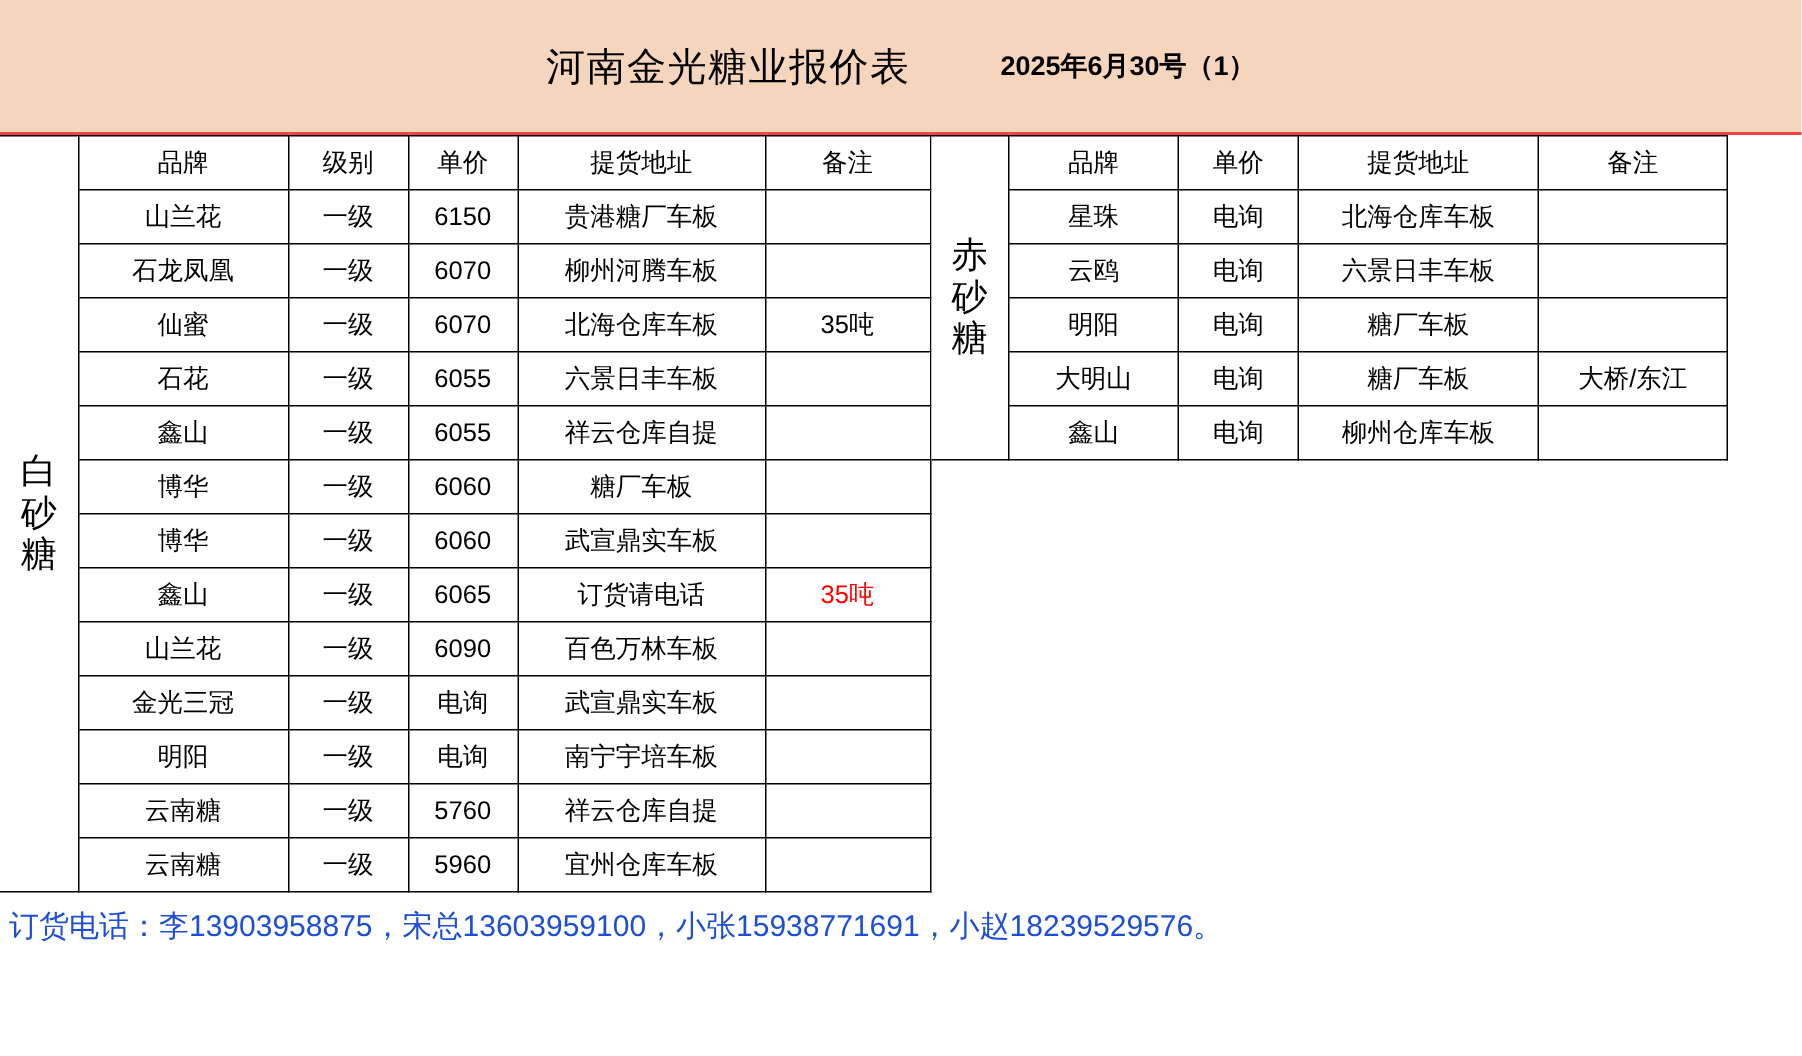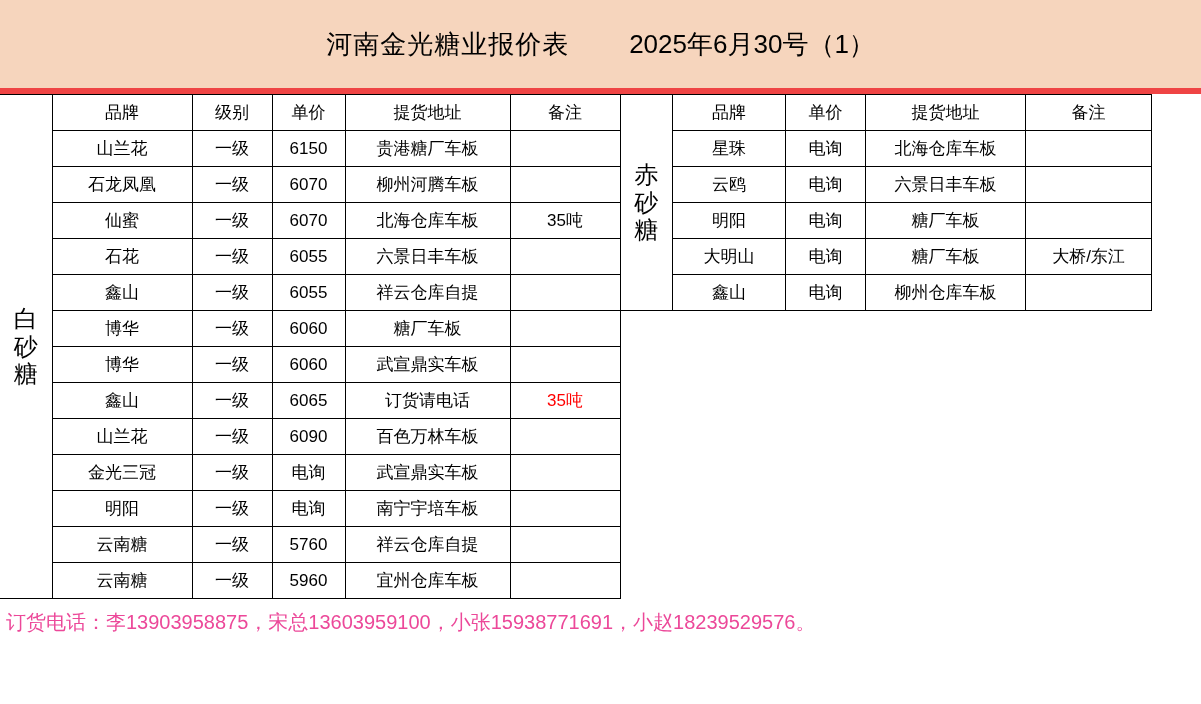--- a/index.html
+++ b/index.html
@@ -21,30 +21,30 @@
     box-sizing: border-box;
   }
   
   .header {
     height: 88px;
     background: #f6d5bd;
     display: flex;
     align-items: center;
     justify-content: center;
     gap: 60px;
-    border-bottom: 6px solid #ef4444;
+    border-bottom: 2px solid #ef4444;
   }
   .header .title {
     font-size: 26px;
     font-weight: normal;
     letter-spacing: 1px;
   }
   .header .date {
-    font-size: 26px;
-    font-weight: normal;
+    font-size: 18px;
+    font-weight: bold;
     letter-spacing: 0px;
   }
   
   .tables {
     display: flex;
     align-items: flex-start;
     height: 506px;
     box-sizing: border-box;
   }
   table {
@@ -87,21 +87,21 @@
   .t-right col.c-brand { width: 113px; }
   .t-right col.c-price { width: 80px; }
   .t-right col.c-addr  { width: 160px; }
   .t-right col.c-note  { width: 126px; }
 
   .note-red { color: #ff0000; }
 
   
   .footer {
     padding: 8px 6px 0 6px;
-    color: #ec4899;
+    color: #1d4ed8;
     font-size: 20px;
     line-height: 1.45;
   }
   .footer div { white-space: nowrap; }
 </style>
 </head>
 <body>
 
 <div class="page">
 

